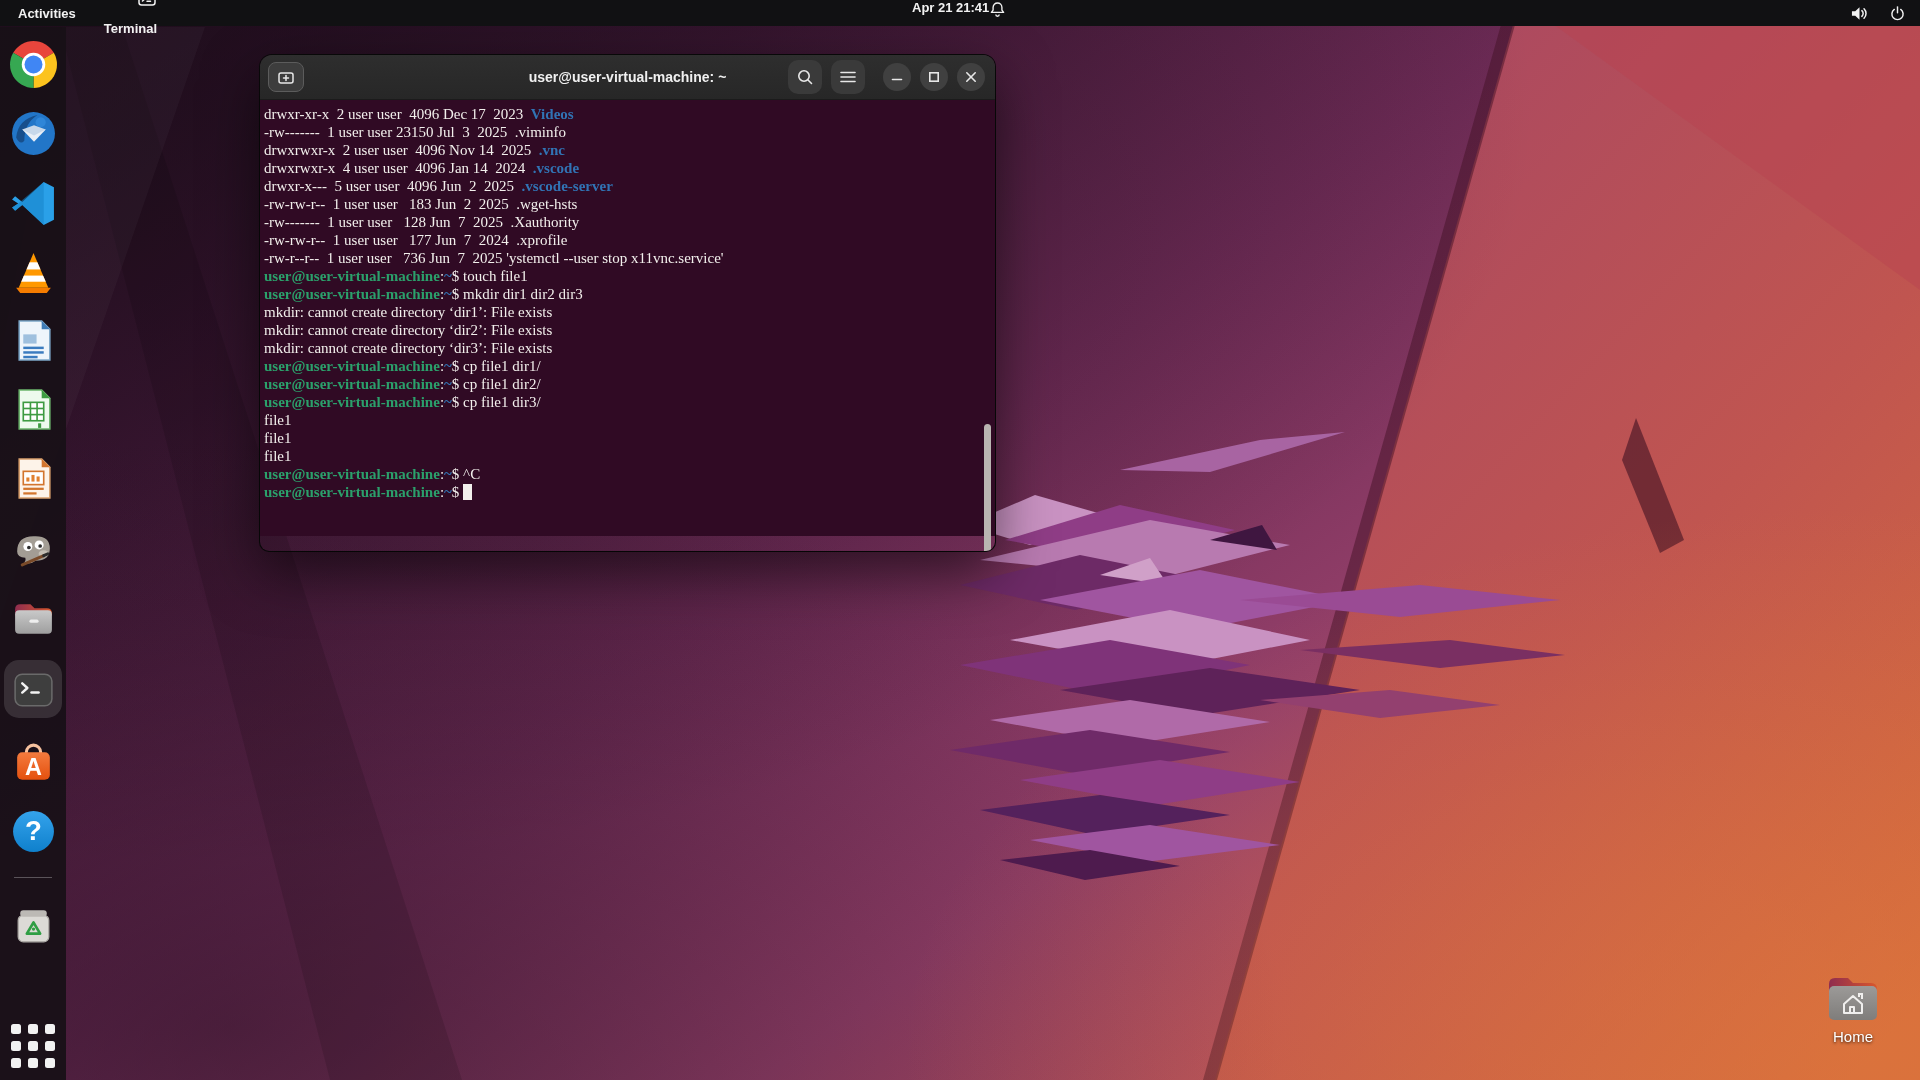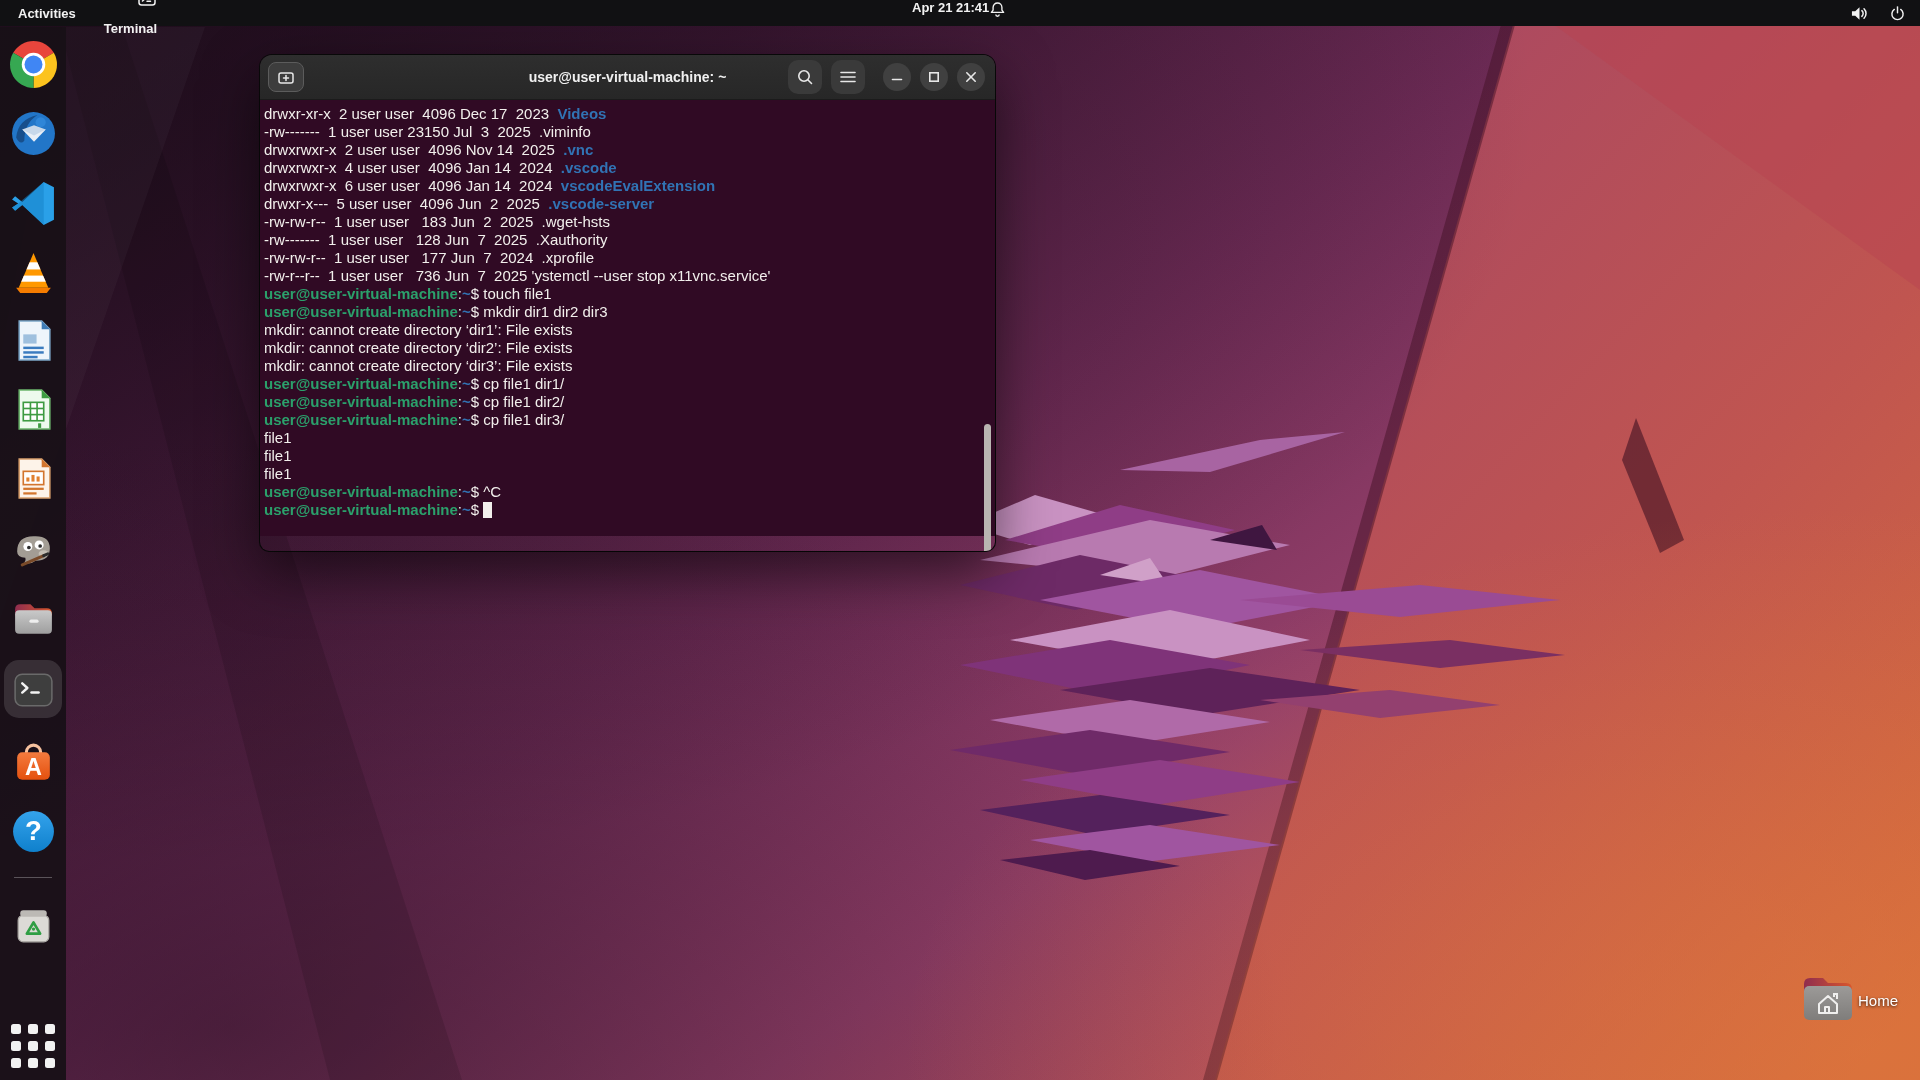--- a/index.html
+++ b/index.html
@@ -37,30 +37,30 @@
               display:flex; align-items:center; }
   .title { position:absolute; left:0; right:0; text-align:center; color:#f0f0f0; font-size:14px; font-weight:bold; pointer-events:none; }
   .newtab-btn { margin-left:8px; width:36px; height:30px; border-radius:8px; background:#3d3d3d; border:1px solid #5c5c5c;
                 display:flex; align-items:center; justify-content:center; }
   .controls { margin-left:auto; display:flex; align-items:center; gap:9px; padding-right:10px; }
   .tb-btn { width:34px; height:34px; border-radius:10px; background:#3a3a3a; display:flex; align-items:center; justify-content:center; }
   .win-btn { width:28px; height:28px; border-radius:50%; background:#404040; display:flex; align-items:center; justify-content:center; }
   .win-btn.first { margin-left:9px; }
 
   .term-body { position:relative; height:436px; background:#300a24; padding:5px 0 0 4px;
-               font-family:Liberation Sans, sans-serif; font-size:15px; line-height:18px; color:#f2efec; }
+               font-family:Liberation Serif, serif; font-size:15px; line-height:18px; color:#f2efec; }
   .tline { white-space:pre; }
   .seg-w { color:#f2efec; }
   .seg-g { color:#2ba06b; font-weight:bold; }
   .seg-b { color:#3173b4; font-weight:bold; }
   .cursor { display:inline-block; width:9px; height:16px; background:#f2efec; vertical-align:-3px; }
   .term-scrollbar { position:absolute; right:4px; top:324px; width:7px; height:154px; border-radius:4px; background:#b9b5b1; }
 
   
-  .home-shortcut { position:absolute; left:1798px; top:972px; width:110px; display:flex; flex-direction:row; align-items:center; z-index:20; }
+  .home-shortcut { position:absolute; left:1798px; top:972px; width:110px; display:flex; flex-direction:column; align-items:center; z-index:20; }
   .home-label { margin-top:4px; color:#ffffff; font-size:15px; text-shadow:0 1px 3px rgba(0,0,0,0.8); }
 </style>
 </head>
 <body>
 
 <div class="stage">
 
   <div class="wallpaper">
     <svg viewBox="0 0 1920 1080" preserveAspectRatio="none">
       <defs>
@@ -360,21 +360,20 @@
           </svg>
         </div>
       </div>
     </div>
     <div class="term-body">
       <div>
           <div class="tline"><span class="seg-w">drwxr-xr-x  2 user user  4096 Dec 17  2023  </span><span class="seg-b">Videos</span></div>
           <div class="tline"><span class="seg-w">-rw-------  1 user user 23150 Jul  3  2025  .viminfo</span></div>
           <div class="tline"><span class="seg-w">drwxrwxr-x  2 user user  4096 Nov 14  2025  </span><span class="seg-b">.vnc</span></div>
           <div class="tline"><span class="seg-w">drwxrwxr-x  4 user user  4096 Jan 14  2024  </span><span class="seg-b">.vscode</span></div>
-          <div class="tline"><span class="seg-w">drwxrwxr-x  6 user user  4096 Jan 14  2024  </span><span class="seg-b">vscodeEvalExtension</span></div>
           <div class="tline"><span class="seg-w">drwxr-x---  5 user user  4096 Jun  2  2025  </span><span class="seg-b">.vscode-server</span></div>
           <div class="tline"><span class="seg-w">-rw-rw-r--  1 user user   183 Jun  2  2025  .wget-hsts</span></div>
           <div class="tline"><span class="seg-w">-rw-------  1 user user   128 Jun  7  2025  .Xauthority</span></div>
           <div class="tline"><span class="seg-w">-rw-rw-r--  1 user user   177 Jun  7  2024  .xprofile</span></div>
           <div class="tline"><span class="seg-w">-rw-r--r--  1 user user   736 Jun  7  2025 'ystemctl --user stop x11vnc.service'</span></div>
           <div class="tline"><span class="seg-g">user@user-virtual-machine</span><span class="seg-w">:</span><span class="seg-b">~</span><span class="seg-w">$ touch file1</span></div>
           <div class="tline"><span class="seg-g">user@user-virtual-machine</span><span class="seg-w">:</span><span class="seg-b">~</span><span class="seg-w">$ mkdir dir1 dir2 dir3</span></div>
           <div class="tline"><span class="seg-w">mkdir: cannot create directory ‘dir1’: File exists</span></div>
           <div class="tline"><span class="seg-w">mkdir: cannot create directory ‘dir2’: File exists</span></div>
           <div class="tline"><span class="seg-w">mkdir: cannot create directory ‘dir3’: File exists</span></div>

